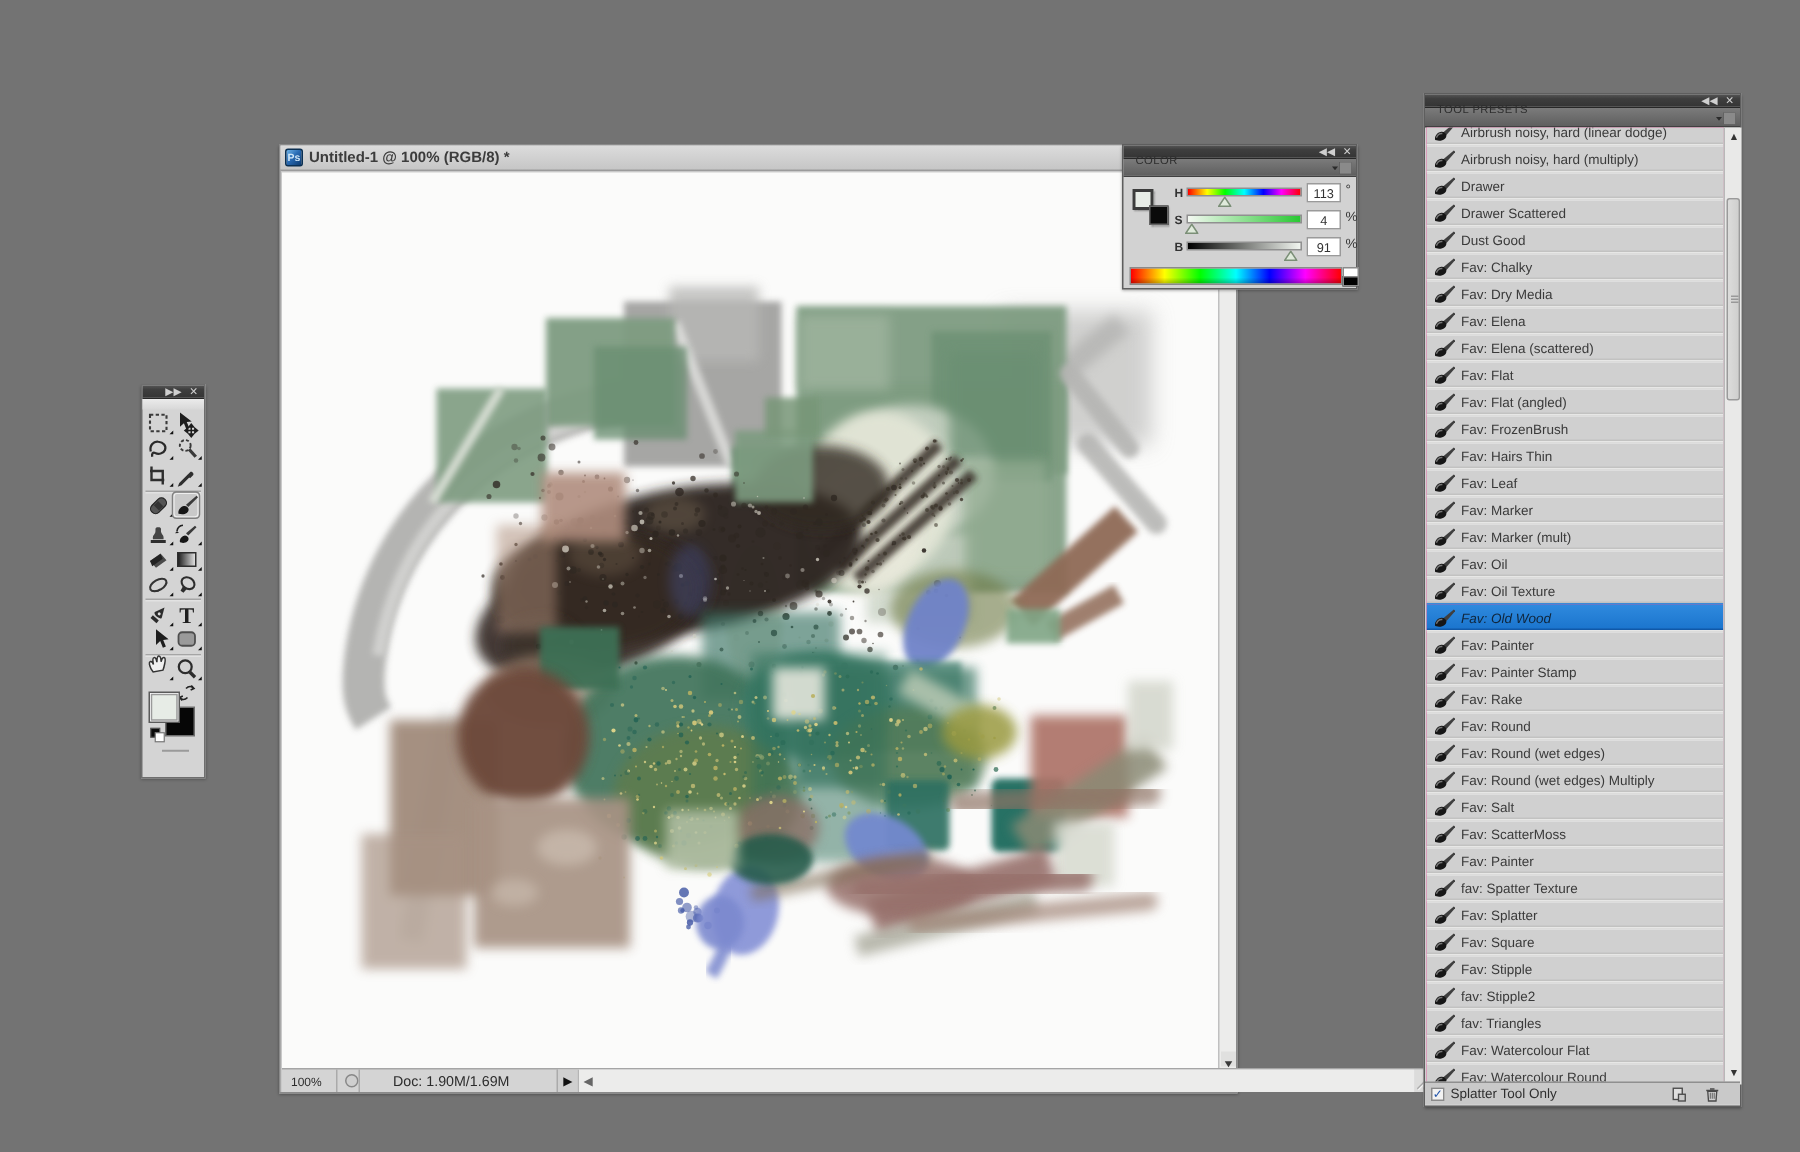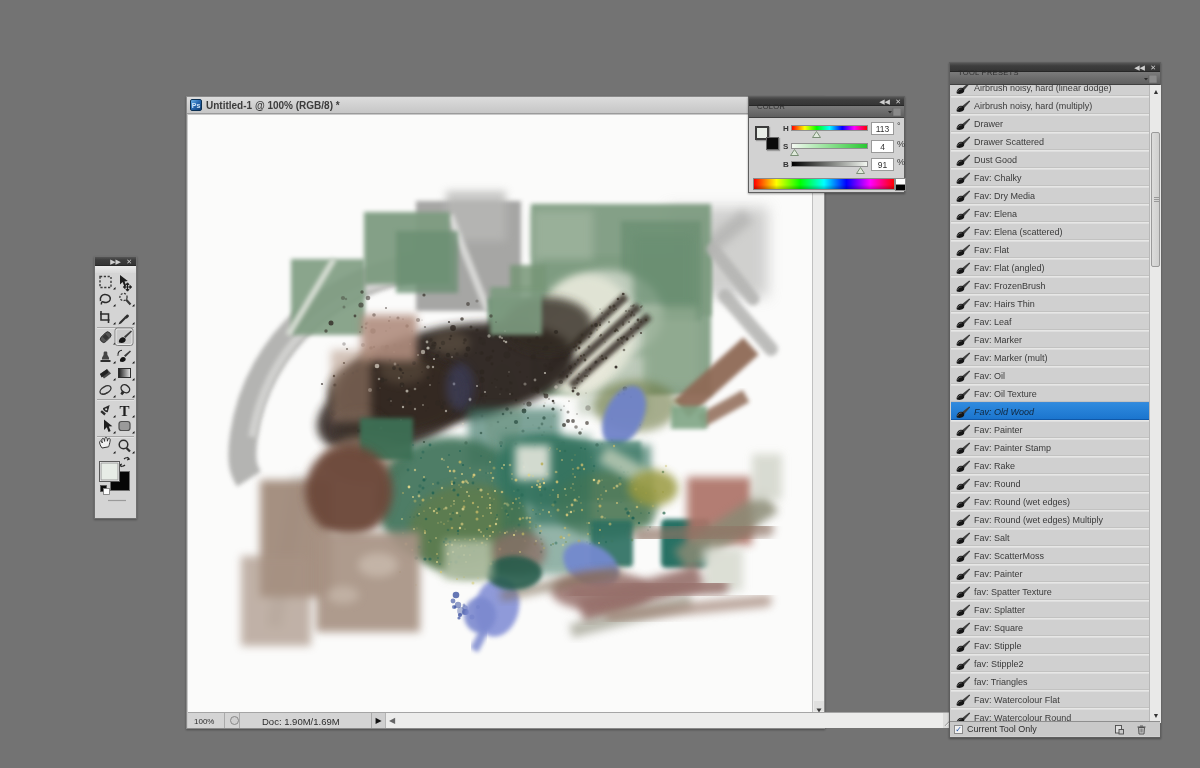--- a/index.html
+++ b/index.html
@@ -1465,21 +1465,21 @@
   <div style="position:absolute;left:199px;top:22px;width:12px;height:638px;background:#e9e9e8;border-left:1px solid #b8b8b8">
     <div style="position:absolute;left:0;top:0;width:12px;height:13px;text-align:center;font-size:7px;line-height:13px;color:#333">▲</div>
     <div style="position:absolute;left:1px;top:47px;width:9px;height:135px;background:linear-gradient(90deg,#dcdcdb,#cfcfce);border:1px solid #9a9a9a;border-radius:2px">
       <div style="position:absolute;left:2px;top:64px;width:5px;height:1px;background:#999;box-shadow:0 2px 0 #999,0 4px 0 #999"></div>
     </div>
     <div style="position:absolute;left:0;bottom:1px;width:12px;height:13px;text-align:center;font-size:7px;line-height:13px;color:#333">▼</div>
   </div>
   
   <div style="position:absolute;left:0;right:0;bottom:1px;height:15px;background:#c9c9c9;border-top:1px solid #8f8f8f;font-size:9px;color:#2f2f2f">
     <div style="position:absolute;left:4px;top:3px;width:9px;height:9px;background:#f2f2f2;border:1px solid #8a8a8a;font-size:8px;line-height:8px;color:#2255aa;text-align:center">✓</div>
-    <span style="position:absolute;left:17px;top:2px">Current Tool Only</span>
+    <span style="position:absolute;left:17px;top:2px">Splatter Tool Only</span>
     <svg style="position:absolute;left:164px;top:2px" width="11" height="11" viewBox="0 0 11 11">
         <rect x="1.5" y="1.5" width="6" height="7.5" fill="#dfdfdf" stroke="#4a4a4a" stroke-width="0.9"></rect>
         <rect x="5" y="5.5" width="4.5" height="4.5" fill="#c9c9c9" stroke="#4a4a4a" stroke-width="0.9"></rect>
       </svg>
     <svg style="position:absolute;left:186px;top:2px" width="11" height="11" viewBox="0 0 11 11">
         <path d="M2.5 3.5 L3 10 h5 L8.5 3.5 Z" fill="#cfcfcf" stroke="#4a4a4a" stroke-width="0.9"></path>
         <path d="M1.5 3 h8" stroke="#4a4a4a" stroke-width="1"></path>
         <path d="M4 2 h3" stroke="#4a4a4a" stroke-width="0.9"></path>
         <path d="M4.2 4.5 v4 M5.5 4.5 v4 M6.8 4.5 v4" stroke="#555" stroke-width="0.6"></path>
       </svg>

